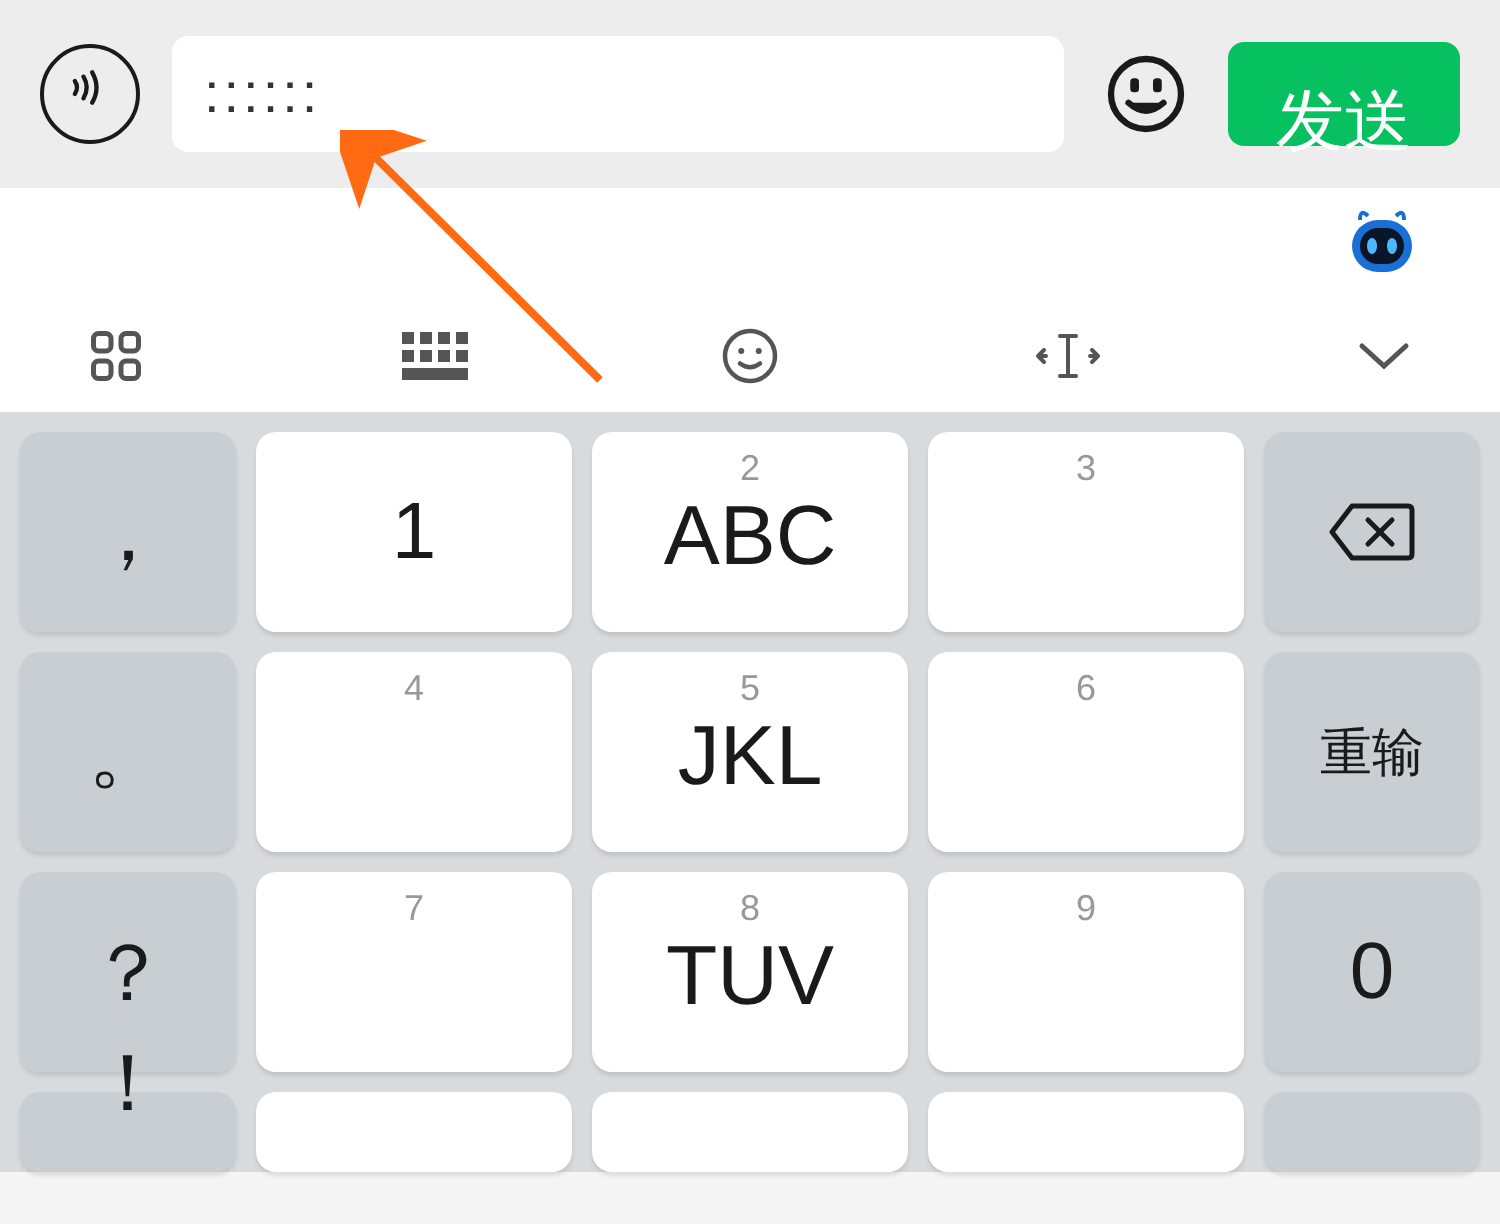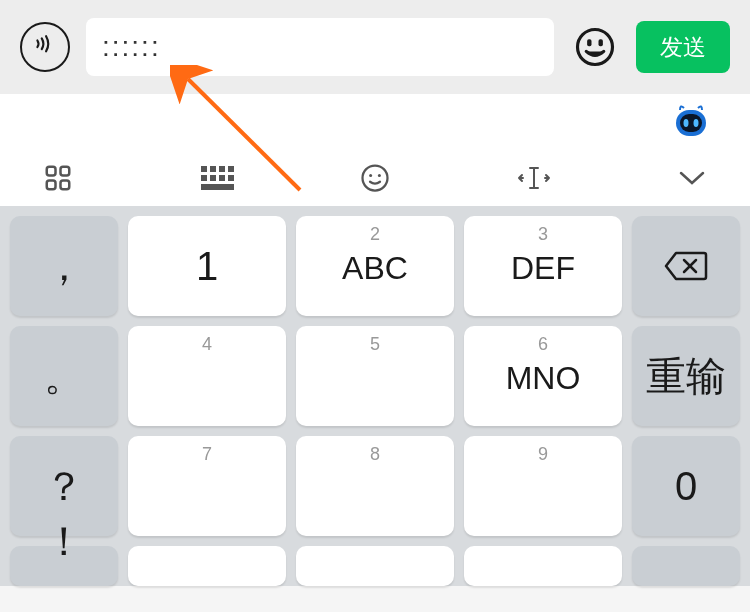--- a/index.html
+++ b/index.html
@@ -51,23 +51,23 @@
       height: 50px;
       display: flex;
       align-items: center;
       justify-content: center;
     }
     .send-btn {
       background: #07c160;
       color: #fff;
       border: none;
       border-radius: 8px;
-      padding: 4px 24px;
+      padding: 17px 24px;
       height: 52px;
-      font-size: 23px;
+      font-size: 34px;
       font-weight: 400;
     }
     .keyboard-area {
       background: #fff;
     }
     .assistant-row {
       display: flex;
       justify-content: flex-end;
       padding: 8px 38px 6px;
     }
@@ -113,21 +113,21 @@
     .key-side {
       background: #c9ced3;
     }
     .key-sup {
       position: absolute;
       top: 8px;
       font-size: 18px;
       color: #999;
     }
     .key-main {
-      font-size: 32px;
+      font-size: 42px;
       margin-top: 4px;
     }
     .key-single {
       font-size: 40px;
     }
     .arrow-annotation {
       position: absolute;
       top: 65px;
       left: 170px;
       pointer-events: none;
@@ -234,55 +234,55 @@
       </div>
     <div class="key">
         <span class="key-single">1</span>
       </div>
     <div class="key">
         <span class="key-sup">2</span>
         <span class="key-main">ABC</span>
       </div>
     <div class="key">
         <span class="key-sup">3</span>
-        <span class="key-main">DEF</span>
       </div>
     <div class="key key-side">
       <svg width="44" height="34" viewBox="0 0 44 34" fill="none" stroke="#1a1a1a" stroke-width="2.5" stroke-linejoin="round">
         <path d="M12 4 L40 4 Q42 4 42 6 L42 28 Q42 30 40 30 L12 30 L2 17 Z"></path>
         <line x1="20" y1="11" x2="32" y2="23" stroke-linecap="round"></line>
         <line x1="32" y1="11" x2="20" y2="23" stroke-linecap="round"></line>
       </svg>
     </div>
 
     <div class="key key-side">
         <span class="key-single">。</span>
       </div>
     <div class="key">
         <span class="key-sup">4</span>
       </div>
     <div class="key">
         <span class="key-sup">5</span>
+        <span class="key-main">JKL</span>
       </div>
     <div class="key">
         <span class="key-sup">6</span>
-        <span class="key-main">MNO</span>
-      </div>
-    <div class="key key-side">
-        <span style="font-size:40px">重输</span>
+      </div>
+    <div class="key key-side">
+        <span style="font-size:26px">重输</span>
       </div>
 
     <div class="key key-side">
         <span class="key-single">？</span>
       </div>
     <div class="key">
         <span class="key-sup">7</span>
       </div>
     <div class="key">
         <span class="key-sup">8</span>
+        <span class="key-main">TUV</span>
       </div>
     <div class="key">
         <span class="key-sup">9</span>
       </div>
     <div class="key key-side">
         <span class="key-single">0</span>
       </div>
 
     <div class="key key-side" style="height:40px">
         <span class="key-single" style="margin-top:-50px">！</span>

